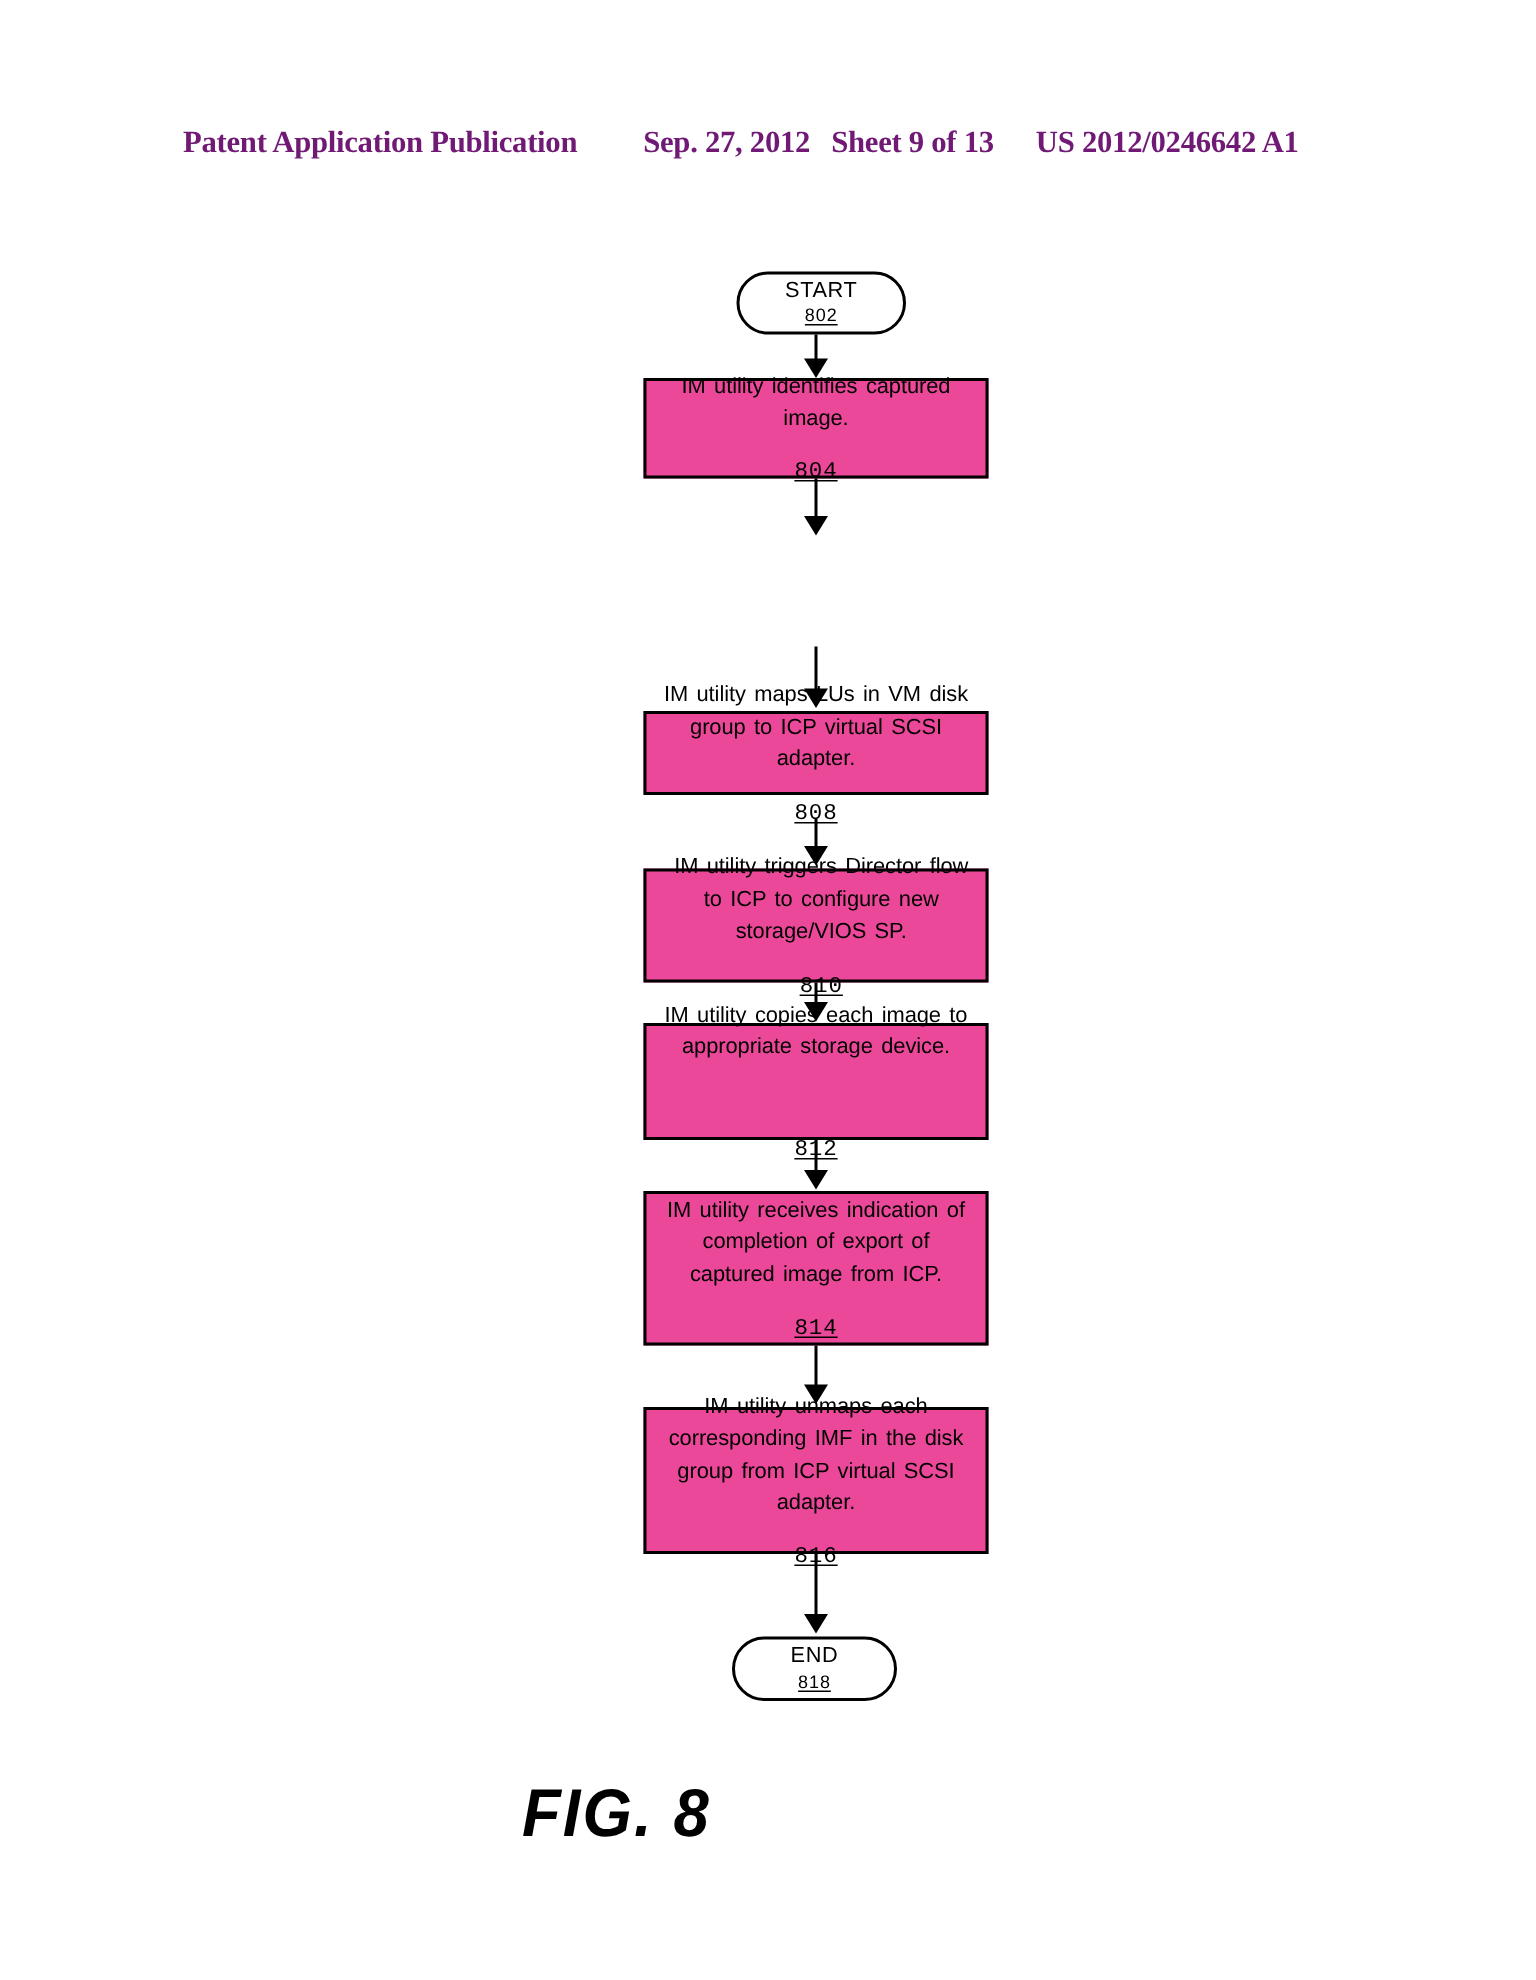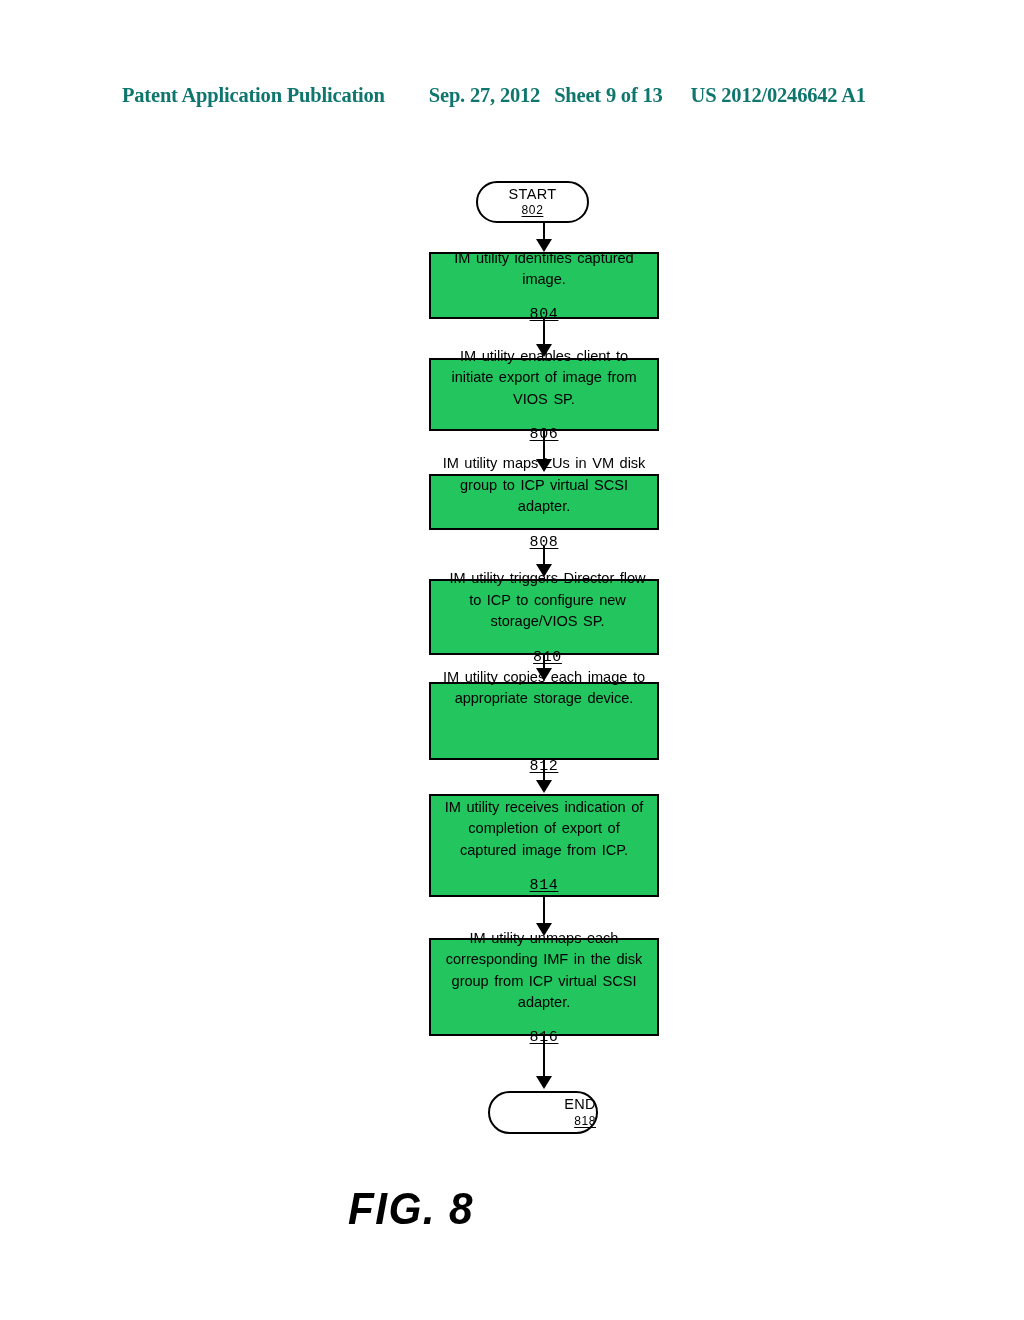--- a/index.html
+++ b/index.html
@@ -24,21 +24,21 @@
     left: 122px;
     width: 780px;
     height: 30px;
     display: flex;
     align-items: baseline;
     font-family: "Liberation Serif", serif;
     font-weight: bold;
     font-size: 20.5px;
     letter-spacing: -0.2px;
     white-space: nowrap;
-    color: #0f766e;
+    color: #701a75;
   }
   .hdr-pub   { margin-right: 44px; }
   .hdr-date  { margin-right: 14px; }
   .hdr-sheet { margin-right: 28px; }
   .hdr-num   { }
 
   
   .flow {
     position: absolute;
     top: 0;
@@ -74,21 +74,21 @@
     text-underline-offset: 1.5px;
     margin-top: 2px;
     color: #000;
   }
 
   
   .proc {
     position: absolute;
     box-sizing: border-box;
     border: 2.6px solid #000;
-    background: #22c55e;
+    background: #ec4899;
     display: flex;
     flex-direction: column;
     align-items: center;
     justify-content: center;
     padding: 2px 7px;
   }
   .proc .p-text {
     font-family: "Liberation Sans", sans-serif;
     font-size: 14.6px;
     line-height: 1.47;
@@ -144,40 +144,36 @@
 
 <div class="page-header">
   <span class="hdr-pub">Patent Application Publication</span>
   <span class="hdr-date">Sep. 27, 2012</span>
   <span class="hdr-sheet">Sheet 9 of 13</span>
   <span class="hdr-num">US 2012/0246642 A1</span>
 </div>
 
 <div class="flow">
 
-  <div class="terminator" style="left:476px; top:181px; width:113px; height:42px;justify-content:center;">
+  <div class="terminator" style="left:491px; top:181px; width:113px; height:42px;justify-content:center;">
     <span class="t-label">START</span>
     <span class="t-ref">802</span>
   </div>
 
   <div class="conn" style="top:223px; height:18px;"></div>
   <div class="arrowhead" style="top:239px;"></div>
 
   <div class="proc" style="left:429px; top:252px; width:230px; height:67px;">
     <span class="p-text">IM utility identifies captured image.</span>
     <span class="p-ref">804</span>
   </div>
 
   <div class="conn" style="top:319px; height:27px;"></div>
   <div class="arrowhead" style="top:344px;"></div>
 
-  <div class="proc" style="left:429px; top:358px; width:230px; height:73px;">
-    <span class="p-text">IM utility enables client to initiate export of image from VIOS SP.</span>
-    <span class="p-ref">806</span>
-  </div>
 
   <div class="conn" style="top:431px; height:30px;"></div>
   <div class="arrowhead" style="top:459px;"></div>
 
   <div class="proc" style="left:429px; top:474px; width:230px; height:56px;">
     <span class="p-text">IM utility maps LUs in VM disk group to ICP virtual SCSI adapter.</span>
     <span class="p-ref">808</span>
   </div>
 
   <div class="conn" style="top:546px; height:20px;"></div>
@@ -208,20 +204,20 @@
   <div class="arrowhead" style="top:923px;"></div>
 
   <div class="proc" style="left:429px; top:938px; width:230px; height:98px;">
     <span class="p-text">IM utility unmaps each corresponding IMF in the disk group from ICP virtual SCSI adapter.</span>
     <span class="p-ref">816</span>
   </div>
 
   <div class="conn" style="top:1036px; height:42px;"></div>
   <div class="arrowhead" style="top:1076px;"></div>
 
-  <div class="terminator" style="left:488px; top:1091px; width:110px; height:43px;align-items:flex-end;">
+  <div class="terminator" style="left:488px; top:1091px; width:110px; height:43px;">
     <span class="t-label">END</span>
     <span class="t-ref">818</span>
   </div>
 
 </div>
 
 <div class="fig-caption">FIG. 8</div>
 
 </body></html>

